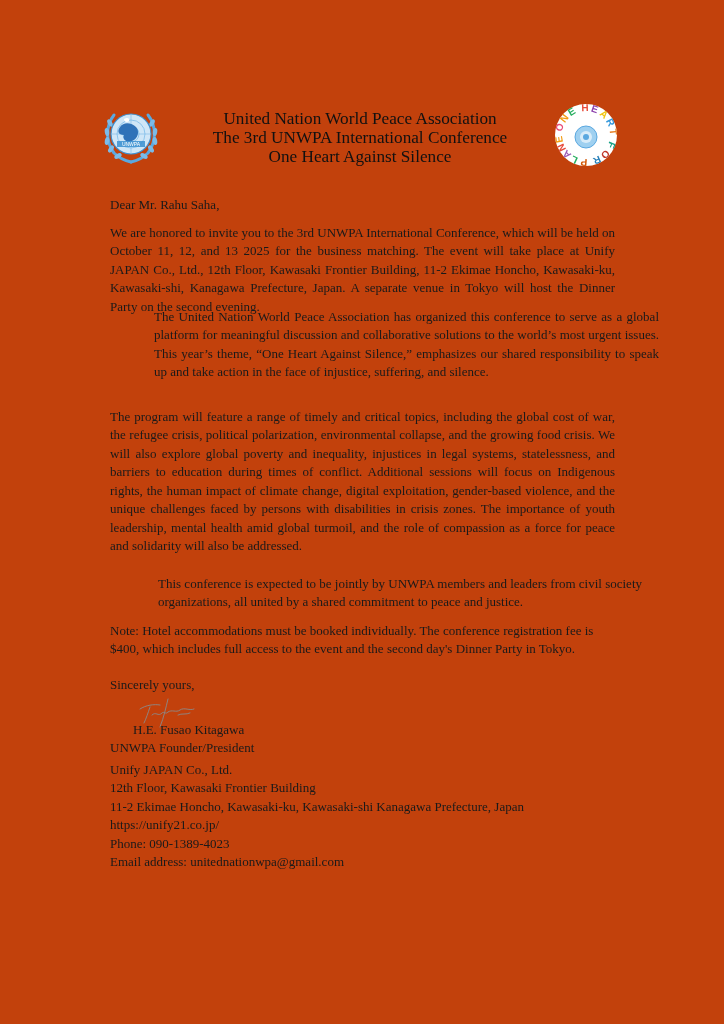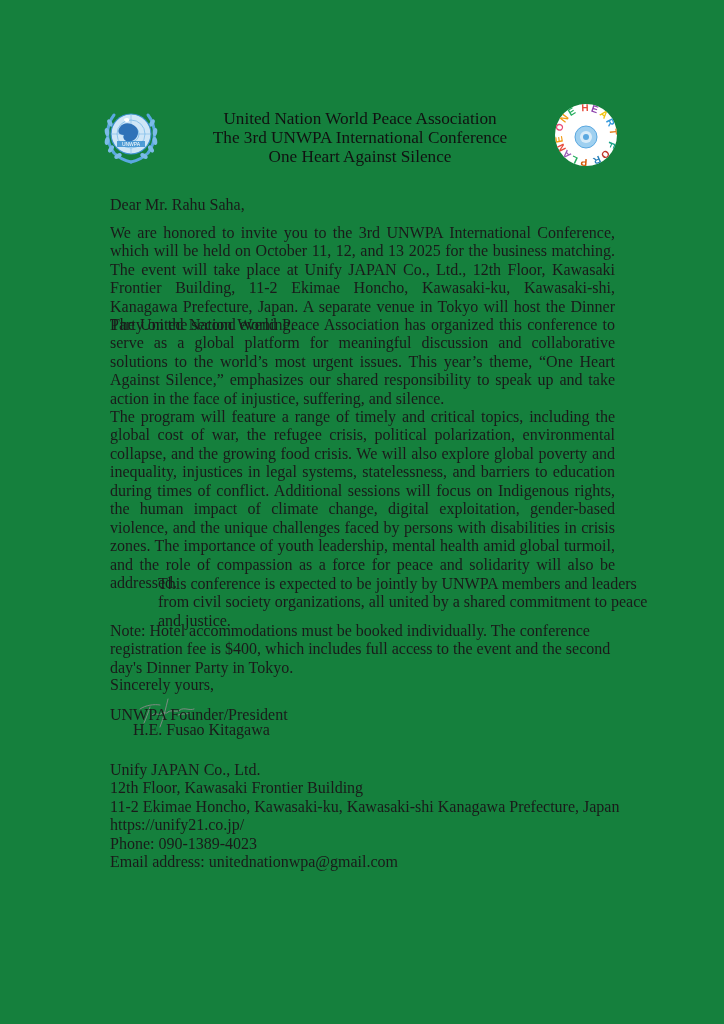--- a/index.html
+++ b/index.html
@@ -12,21 +12,21 @@
       height: 1024px;
       position: relative;
       overflow: hidden;
       font-family: "Liberation Serif", "DejaVu Serif", serif;
       color: #1a1a1a;
     }
     .page {
       position: absolute;
       left: 0; top: 0;
       width: 724px; height: 1024px;
-      background: #15803d;
+      background: #c2410c;
     }
     .header-title {
       position: absolute;
       left: 160px;
       width: 400px;
       top: 109px;
       text-align: center;
       font-size: 17.2px;
       line-height: 19px;
       color: #111;
@@ -41,42 +41,42 @@
     .logo-right {
       position: absolute;
       left: 554px; top: 103px;
       width: 64px; height: 64px;
     }
 
     .body-text {
       position: absolute;
       left: 110px;
       width: 505px;
-      font-size: 16px;
+      font-size: 13px;
       line-height: 18.45px;
       text-align: justify;
       color: #1a1a1a;
     }
     .body-text.left { text-align: left; }
 
     .salutation { top: 196px; }
     .p1 { top: 224px; }
-    .p2 { top: 316px; }
+    .p2 { top: 308px; margin-left: 44px; }
     .p3 { top: 408px; }
     .p4 { top: 575px; margin-left: 48px; }
     .p5 { top: 622px; }
 
     .closing { top: 676px; }
     .signature {
       position: absolute;
       left: 138px; top: 695px;
       width: 60px; height: 34px;
     }
     .sig-name { top: 721px; margin-left: 23px; }
-    .sig-title { top: 706px; }
+    .sig-title { top: 739px; }
 
     .addr { top: 761px; white-space: nowrap; }
     .addr div { height: 18.45px; }
   </style>
 </head>
 <body>
 
 <div class="page">
 
   <div class="logo-left">

